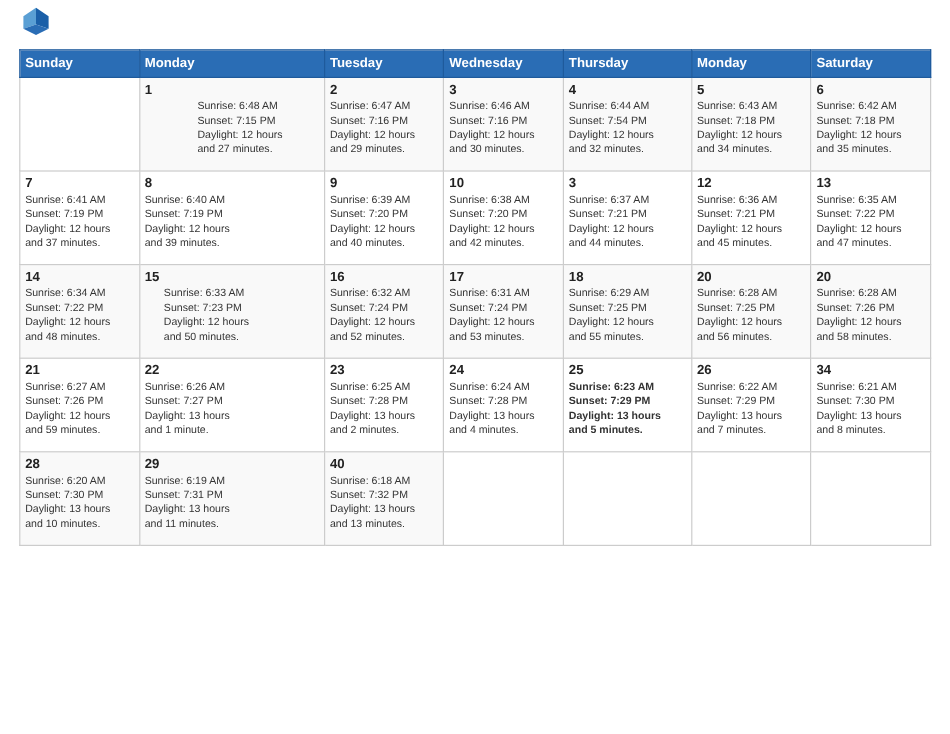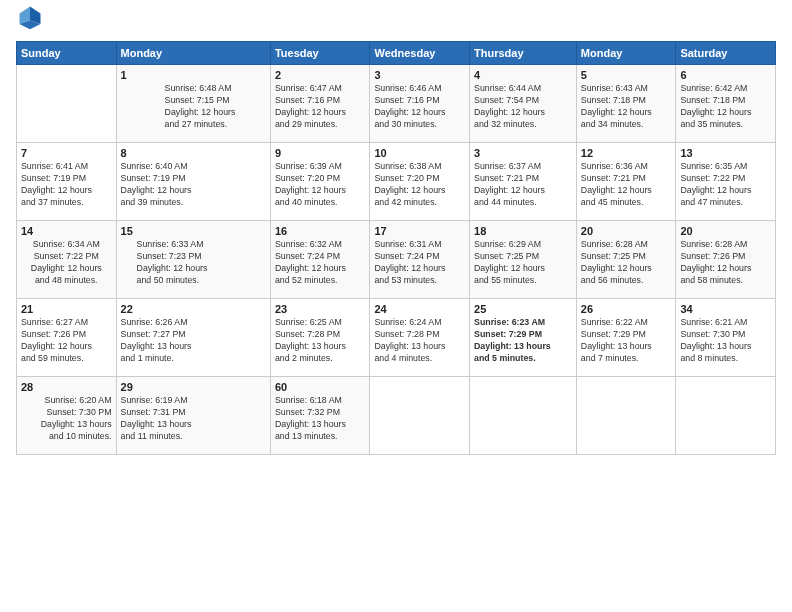--- a/index.html
+++ b/index.html
@@ -221,21 +221,21 @@
             <span class="day-num">13</span>
             <div class="day-info" style="white-space: pre-line;">Sunrise: 6:35 AM
 Sunset: 7:22 PM
 Daylight: 12 hours
 and 47 minutes.</div>
           </td>
         </tr>
         <tr>
           <td>
             <span class="day-num">14</span>
-            <div class="day-info" style="white-space: pre-line; text-align: center;">Sunrise: 6:34 AM
+            <div class="day-info" style="white-space: pre-line;">Sunrise: 6:34 AM
 Sunset: 7:22 PM
 Daylight: 12 hours
 and 48 minutes.</div>
           </td>
           <td>
             <span class="day-num">15</span>
             <div class="day-info" style="white-space: pre-line; margin-left: 16px;">Sunrise: 6:33 AM
 Sunset: 7:23 PM
 Daylight: 12 hours
 and 50 minutes.</div>
@@ -323,34 +323,34 @@
             <span class="day-num">34</span>
             <div class="day-info" style="white-space: pre-line;">Sunrise: 6:21 AM
 Sunset: 7:30 PM
 Daylight: 13 hours
 and 8 minutes.</div>
           </td>
         </tr>
         <tr>
           <td>
             <span class="day-num">28</span>
-            <div class="day-info" style="white-space: pre-line; text-align: right;">Sunrise: 6:20 AM
+            <div class="day-info" style="white-space: pre-line;">Sunrise: 6:20 AM
 Sunset: 7:30 PM
 Daylight: 13 hours
 and 10 minutes.</div>
           </td>
           <td>
             <span class="day-num">29</span>
             <div class="day-info" style="white-space: pre-line;">Sunrise: 6:19 AM
 Sunset: 7:31 PM
 Daylight: 13 hours
 and 11 minutes.</div>
           </td>
           <td>
-            <span class="day-num">60</span>
+            <span class="day-num">40</span>
             <div class="day-info" style="white-space: pre-line;">Sunrise: 6:18 AM
 Sunset: 7:32 PM
 Daylight: 13 hours
 and 13 minutes.</div>
           </td>
           <td class="empty-cell"></td>
           <td class="empty-cell"></td>
           <td class="empty-cell"></td>
           <td class="empty-cell"></td>
         </tr>

